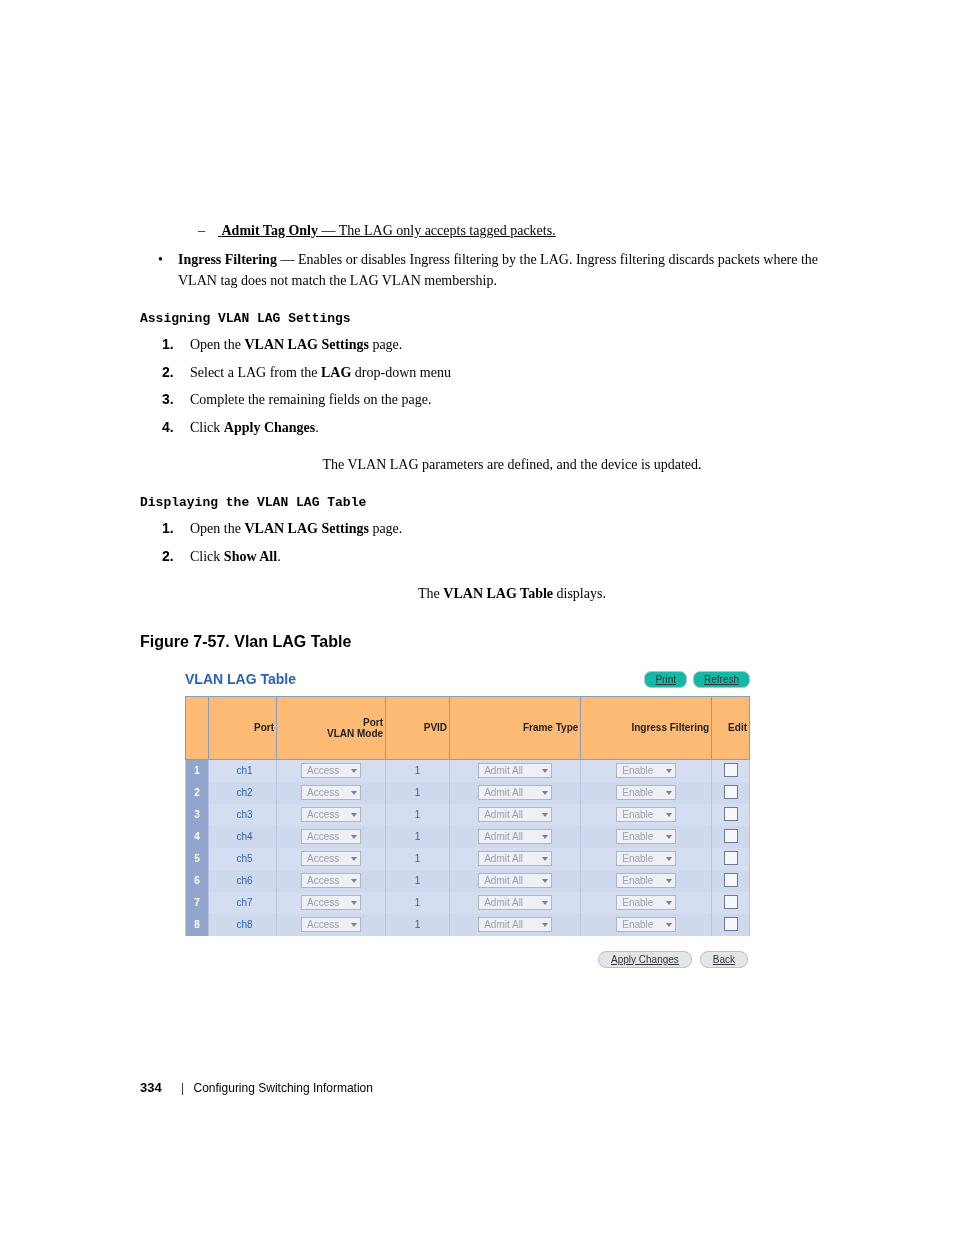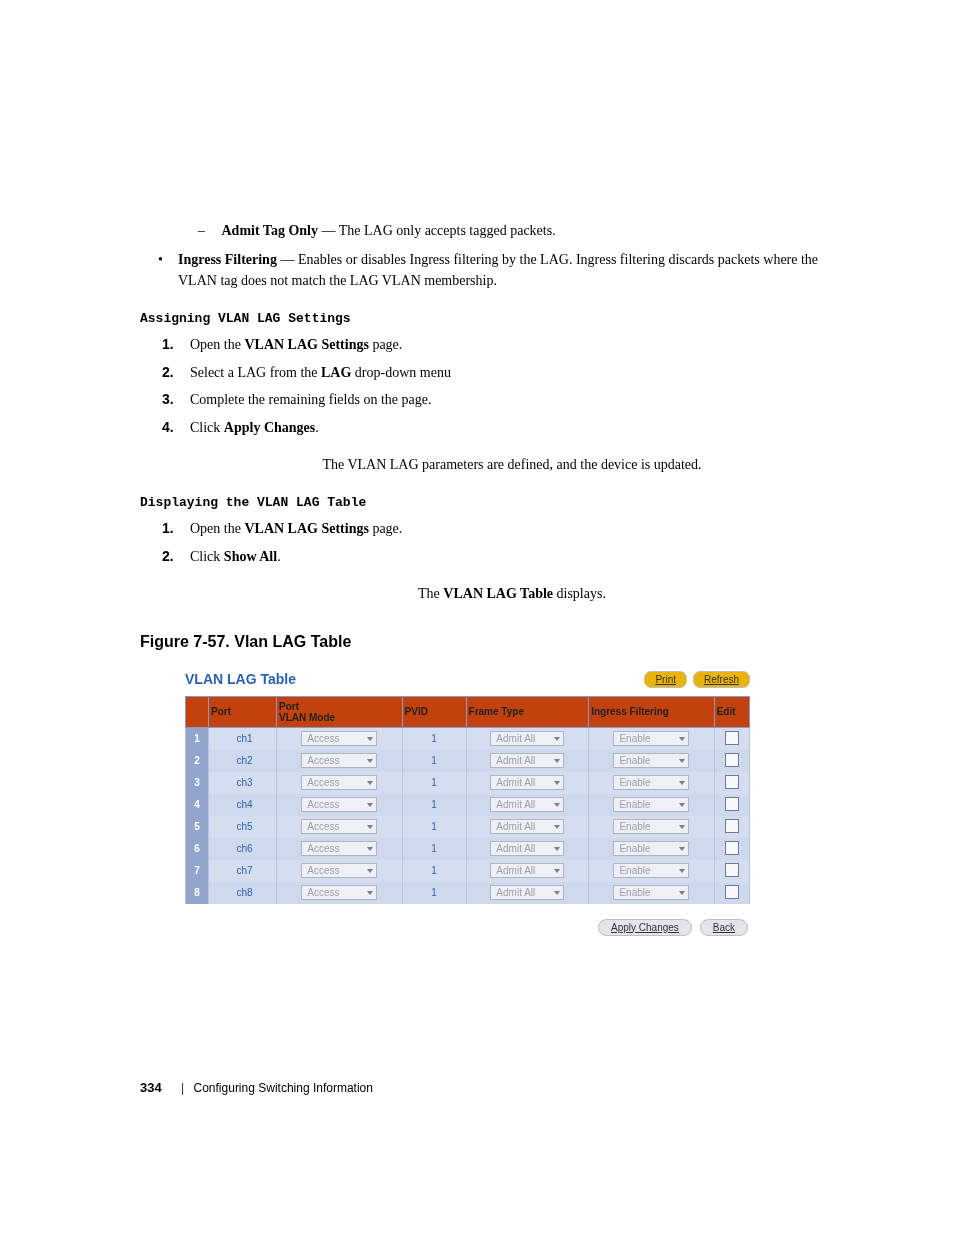--- a/index.html
+++ b/index.html
@@ -18,20 +18,21 @@
     padding: 220px 120px 0 140px;
   }
   .sub-bullet-list {
     margin: 0 0 8px 58px;
     padding: 0;
     list-style: none;
   }
   .sub-bullet-list li {
     margin-bottom: 6px;
     line-height: 1.5;
+    text-decoration: underline;
   }
   .sub-bullet-list li::before {
     content: "–";
     display: inline-block;
     width: 20px;
   }
   .bullet-list {
     margin: 0 0 20px 18px;
     padding: 0;
     list-style: none;
@@ -100,40 +101,40 @@
   .vlan-title {
     color: #2a63b1;
     font-weight: bold;
     font-size: 14px;
   }
   .link-buttons {
     display: flex;
     gap: 6px;
   }
   .link-btn {
-    background: #eab308;
+    background: #14b8a6;
     border: 1px solid #b9c0c9;
     border-radius: 7px;
     font-size: 10px;
     color: #333;
     padding: 2px 10px;
     text-decoration: underline;
     cursor: pointer;
   }
   table.vlan-table {
     width: 100%;
     border-collapse: collapse;
     font-size: 10px;
   }
   table.vlan-table th {
-    background: #c2410c;
+    background: #fdba74;
     color: #222;
     font-weight: bold;
-    text-align: left;
-    padding: 4px 2px;
+    text-align: right;
+    padding: 20px 2px;
     border: 1px solid #8a9bc0;
   }
   table.vlan-table td {
     background: #d5def0;
     padding: 2px 4px;
     border-left: 1px solid #b8c5e0;
     border-right: 1px solid #b8c5e0;
     text-align: center;
     height: 18px;
   }
@@ -154,21 +155,21 @@
   }
   .fake-select {
     display: inline-flex;
     align-items: center;
     justify-content: space-between;
     border: 1px solid #b0b6c0;
     background: #eef0f5;
     color: #9aa1af;
     font-size: 10px;
     padding: 1px 3px 1px 5px;
-    width: 76px;
+    width: 60px;
     box-sizing: border-box;
   }
   .fake-select.wide { width: 74px; }
   .chev {
     display: inline-block;
     width: 0; height: 0;
     border-left: 3px solid transparent;
     border-right: 3px solid transparent;
     border-top: 4px solid #7b8090;
     margin-left: 4px;

